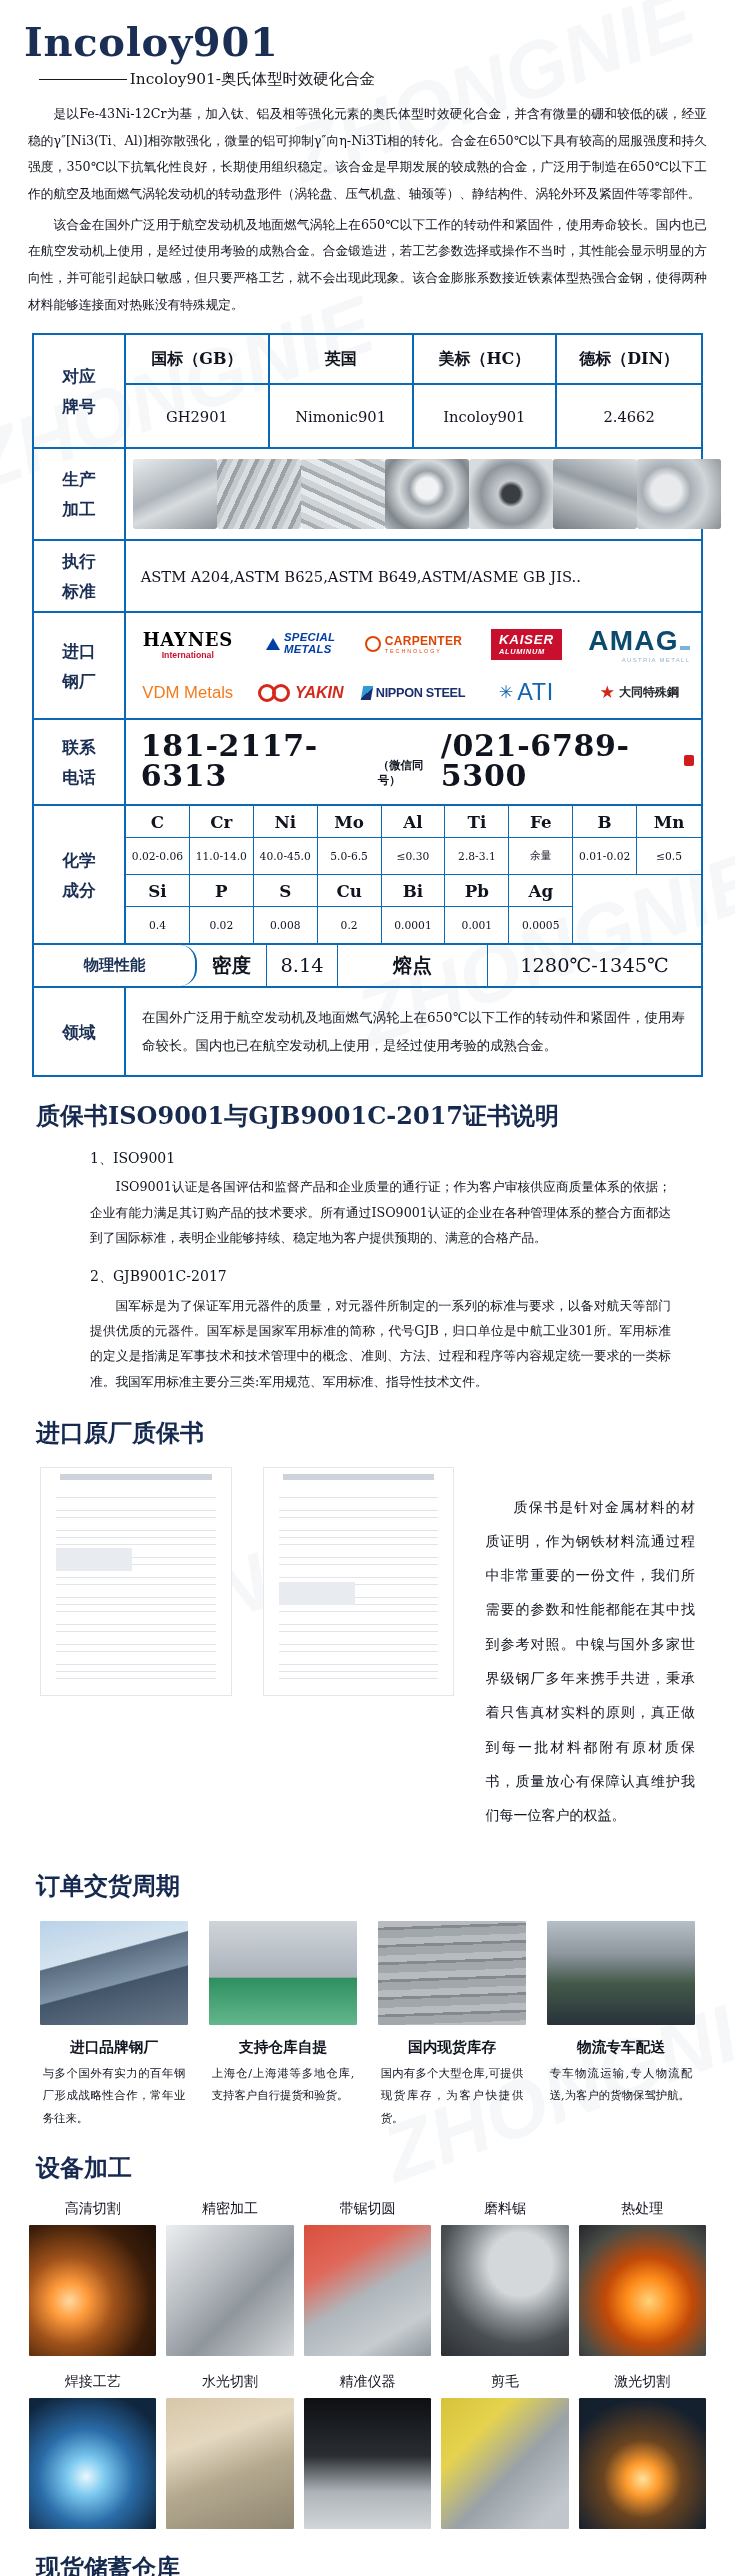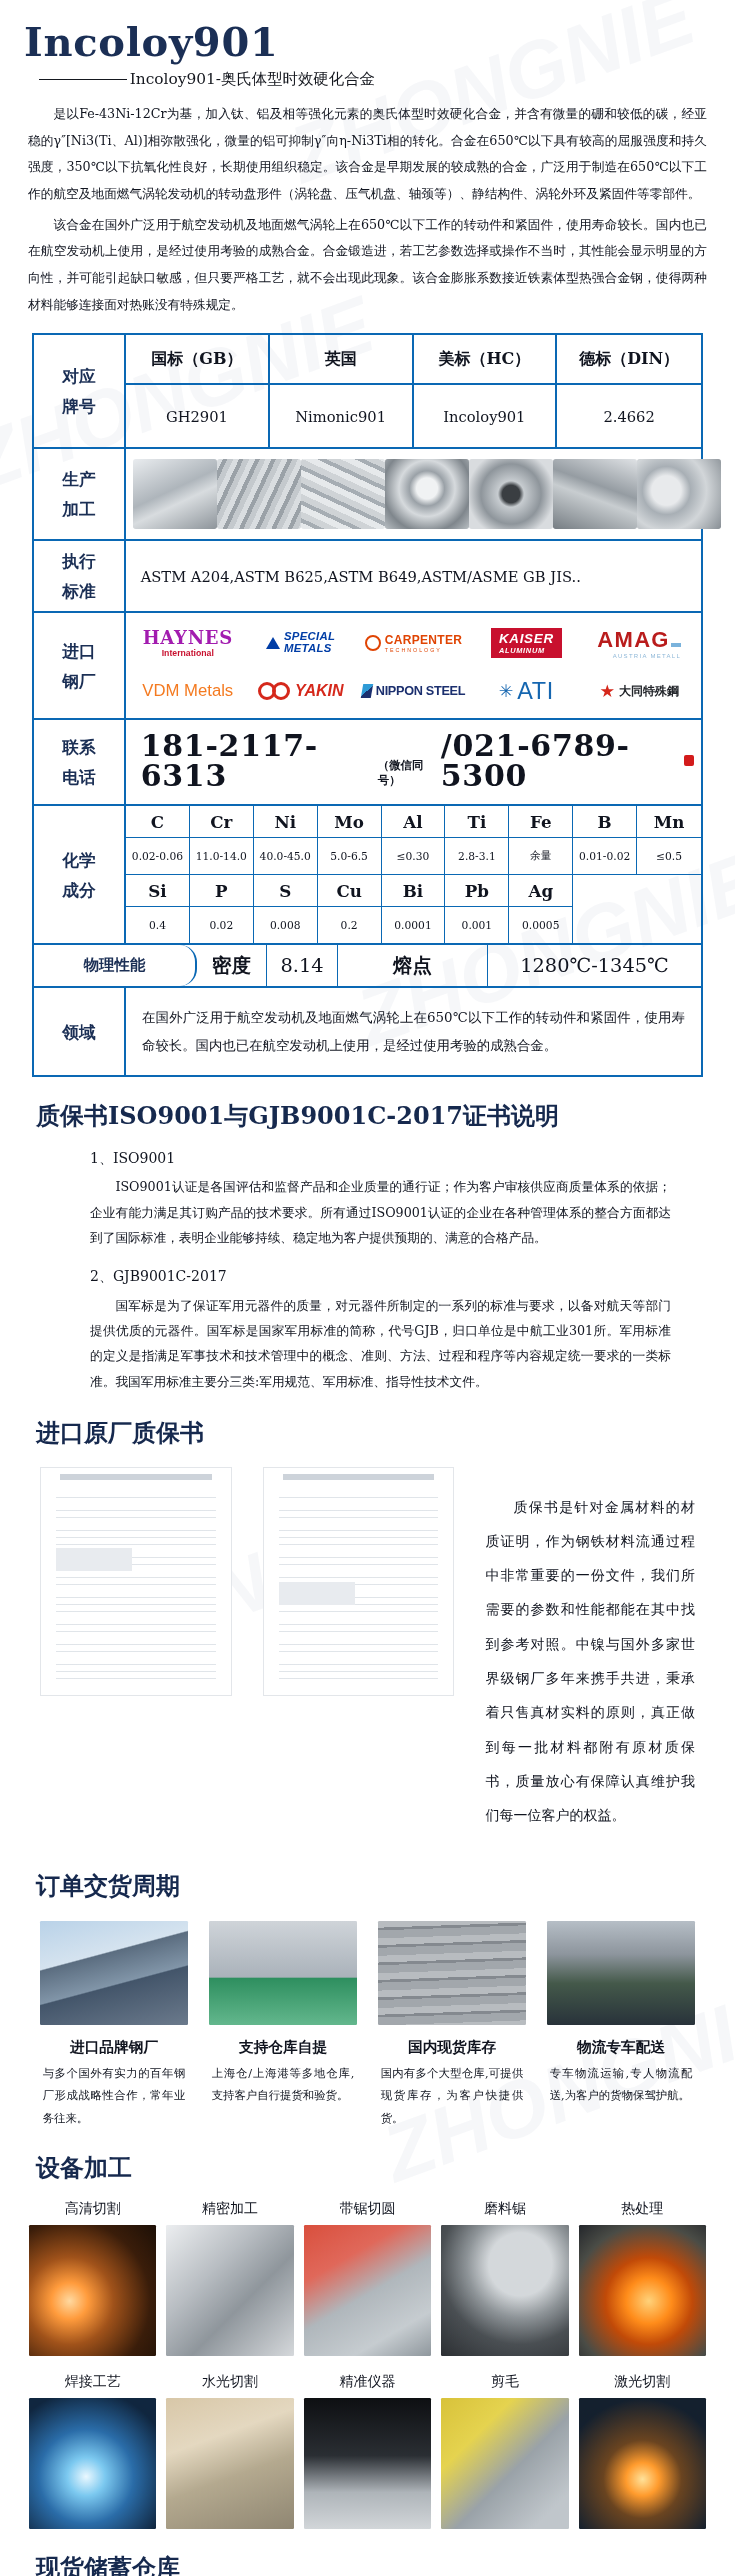--- a/index.html
+++ b/index.html
@@ -51,32 +51,32 @@
   .m4{background:radial-gradient(circle at 50% 42%,#f0f2f3 0 18%,#9aa1a7 30%,#d6dadd 48%,#7f868c 75%,#b9bfc3 100%);}
   .m5{background:radial-gradient(circle at 50% 50%,#3a3e42 0 16%,#c7ccd0 24%,#8e959b 55%,#d9dcdf 80%);}
   .m6{background:linear-gradient(200deg,#dfe2e5 0%,#959ca2 40%,#c8cdd0 55%,#767d83 100%);}
   .m7{background:radial-gradient(circle at 35% 45%,#e8eaec 0 22%,#a8afb5 36%,#d2d6d9 60%,#878e94 100%);}
   
   .std-cell{display:flex; align-items:center; padding:8px 14.7px; font-size:14.7px; min-height:51px;}
   
   .mills-grid{display:grid; grid-template-columns:repeat(5,1fr); row-gap:10.7px; column-gap:5.3px; padding:9.4px 8px; align-items:center; justify-items:center; min-height:86px;}
   .logo{display:flex; align-items:center; gap:4px; font-family:"Liberation Sans",sans-serif;}
   .haynes{display:block; text-align:center;}
-  .haynes .l1{display:block; color:#a21caf; font-family:"DejaVu Serif",serif; font-weight:bold; font-size:18px; letter-spacing:0.7px;}
+  .haynes .l1{display:block; color:#000000; font-family:"DejaVu Serif",serif; font-weight:bold; font-size:18px; letter-spacing:0.7px;}
   .haynes .l2{display:block; color:#c8102e; font-size:8.7px; font-weight:bold;}
   .tri{width:0; height:0; border-left:7.4px solid transparent; border-right:7.4px solid transparent; border-bottom:12.7px solid #003da6;}
   .special .txt{color:#003da6; font-weight:bold; font-style:italic; font-size:11.4px; line-height:1.05; letter-spacing:0.3px;}
   .carp .ring{width:12px; height:12px; border:2px solid #e04403; border-radius:50%;}
   .carp .txt{color:#e04403; font-weight:bold; font-size:12px; letter-spacing:0.3px;}
   .carp .sub{display:block; font-size:5.3px; letter-spacing:2px; font-weight:normal;}
   .kaiser{background:#c8102e; color:#fff; padding:3.3px 8px; font-style:italic; font-weight:bold; display:block; text-align:left;}
   .kaiser .l1{display:block; font-size:13.4px; letter-spacing:0.7px;}
   .kaiser .l2{display:block; font-size:7.4px; letter-spacing:0.7px;}
   .amag{display:block; text-align:right;}
-  .amag .l1{color:#b91c1c; font-weight:900; font-size:22px; letter-spacing:1.3px;}
+  .amag .l1{color:#0c4a6e; font-weight:900; font-size:28px; letter-spacing:1.3px;}
   .amag .us{display:inline-block; width:10px; height:4px; background:#7ab3dc; margin-left:1.3px;}
   .amag .l2{display:block; font-size:6px; color:#8fb8d8; letter-spacing:1.3px;}
   .vdm{color:#f47a20; font-size:16.7px; font-weight:500;}
   .yakin .ring{width:12px; height:12px; border:3.3px solid #d5281b; border-radius:50%;}
   .yakin .ring+.ring{margin-left:-8px;}
   .yakin .txt{color:#d5281b; font-weight:bold; font-style:italic; font-size:16px; margin-left:1.3px;}
   .nippon .mark{width:10px; height:14px; background:linear-gradient(135deg,#2e9bd6 0 50%,#1b2f6e 50% 100%); transform:skewX(-10deg);}
   .nippon .txt{color:#1b2f6e; font-weight:bold; font-size:12.7px; letter-spacing:-0.3px;}
   .ati .flake{color:#1566b0; font-size:17.4px;}
   .ati .txt{color:#1566b0; font-size:23.4px; letter-spacing:0.7px;}

